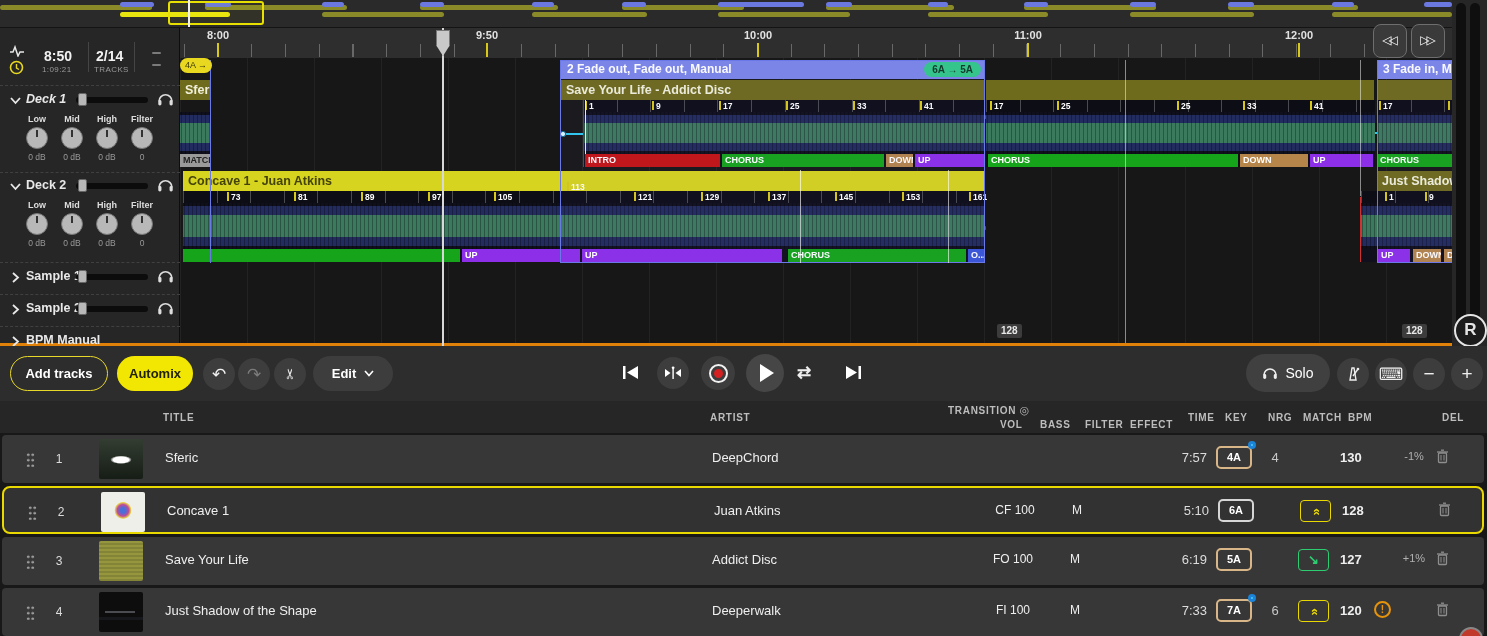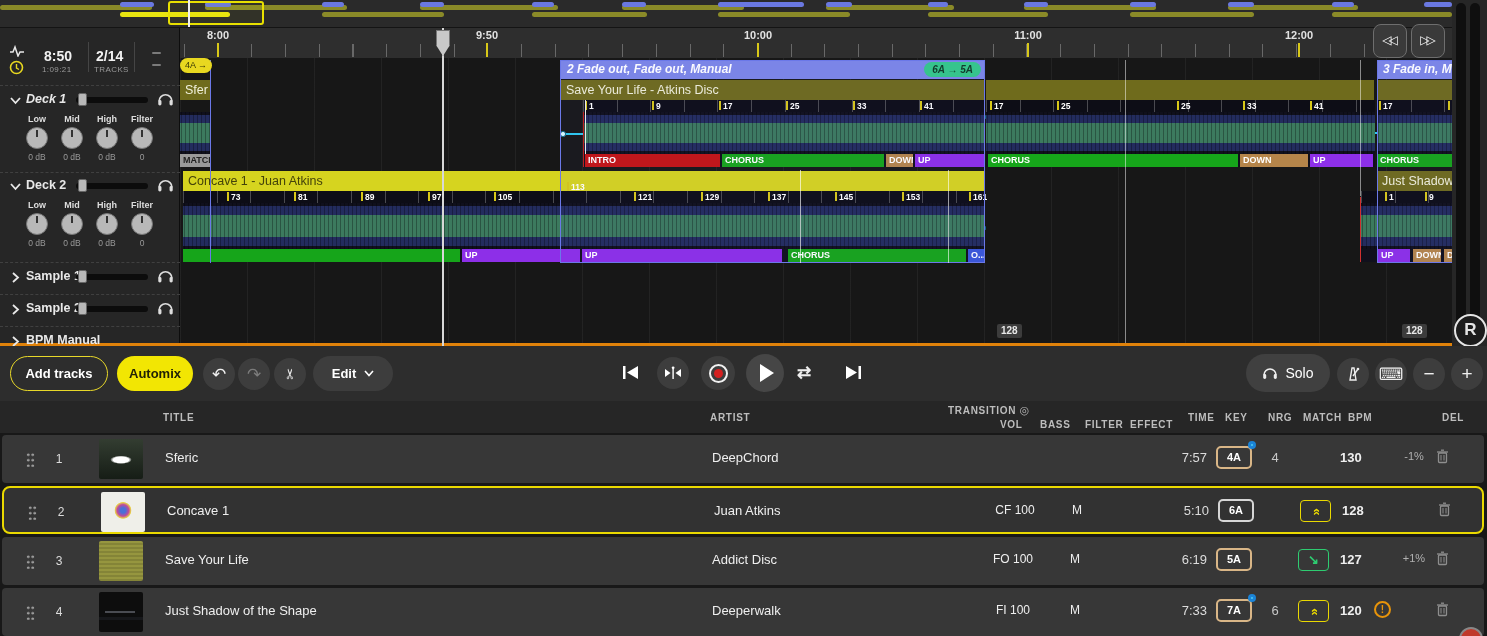--- a/index.html
+++ b/index.html
@@ -23,23 +23,23 @@
   .rl-label { position:absolute; top:1px; transform:translateX(-50%); font-size:11px; font-weight:bold; color:#e2e2e2; z-index:2; }
   .rl-tick { position:absolute; top:15px; width:2px; height:14px; background:#d8c818; z-index:2; }
   .nav-btn { position:absolute; top:-4px; width:34px; height:34px; background:#3a3a3a; border:1.5px solid #6e6e6e;
     border-radius:8px; color:#fff; font-size:12px; letter-spacing:-3px; text-align:center; line-height:31px; z-index:30; cursor:pointer; padding-right:3px;}
 
   
   #timeline { position:absolute; left:180px; top:58px; width:1272px; height:289px; background:#171717;
     background-image:repeating-linear-gradient(90deg, rgba(255,255,255,0.05) 0 1px, transparent 1px 67px); overflow:hidden; }
   .tl-abs { position:absolute; overflow:hidden; }
   .clipbg { background:#10101c; }
-  .titlebar { background:#6f6b1c; color:#f0f0da; font-size:12.5px; font-weight:normal; line-height:20px; padding-left:5px; white-space:nowrap; }
+  .titlebar { background:#6f6b1c; color:#f0f0da; font-size:12.5px; font-weight:bold; line-height:20px; padding-left:5px; white-space:nowrap; }
   .titlebar.bright { background:#d6d41f; color:#44430a; }
-  .clip-header { background:#7c87e8; color:#fff; font-size:12px; font-weight:bold; line-height:19px; padding-left:6px; white-space:nowrap;font-style:italic; }
+  .clip-header { background:#7c87e8; color:#fff; font-size:12px; font-weight:bold; line-height:19px; padding-left:6px; white-space:nowrap; }
   .key-pill { position:absolute; right:3px; top:2px; background:#35c88a; color:#103a26; font-size:10px; font-weight:bold;
     border-radius:8px; padding:0 8px; line-height:15px; }
   .beatstrip { background:#0d0d16; background-image:repeating-linear-gradient(90deg, rgba(255,255,255,0.25) 0 1px, transparent 1px 33.6px); }
   .beatlab { position:absolute; font-size:8.5px; font-weight:bold; color:#fff; line-height:12px; white-space:nowrap; }
   .beatlab i { display:inline-block; width:2px; height:9px; background:#d8c818; margin-right:2px; vertical-align:-1px; }
   .wave { background-image:
       repeating-linear-gradient(90deg, rgba(0,0,0,0) 0 1px, rgba(0,0,0,0.30) 1px 2px, rgba(0,0,0,0) 2px 4px),
       linear-gradient(180deg, rgba(0,0,0,0) 0 7%, #232c5e 7% 26%, #3c7a5e 26% 74%, #232c5e 74% 93%, rgba(0,0,0,0) 93%); }
   .chip { color:#fff; font-size:9px; font-weight:bold; line-height:13px; padding-left:3px; white-space:nowrap; }
   .c-red{background:#c41414} .c-green{background:#16a51a} .c-tan{background:#b5854a}
@@ -218,21 +218,21 @@
       <div class="tl-abs clipbg" style="left: 806px; top: 42px; width: 389px; height: 67px;"></div>
       <div class="tl-abs clipbg" style="left: 1197px; top: 42px; width: 75px; height: 67px;"></div>
       <div class="tl-abs wave" style="left: 0px; top: 54px; width: 31px; height: 42px;"></div>
       <div class="tl-abs wave" style="left: 403px; top: 54px; width: 402px; height: 42px;"></div>
       <div class="tl-abs wave" style="left: 806px; top: 54px; width: 389px; height: 42px;"></div>
       <div class="tl-abs wave" style="left: 1197px; top: 54px; width: 75px; height: 42px;"></div>
       <div class="tl-abs beatstrip" style="left: 403px; top: 42px; width: 402px; height: 12px;"></div>
       <div class="tl-abs beatstrip" style="left: 806px; top: 42px; width: 389px; height: 12px;"></div>
       <div class="tl-abs beatstrip" style="left: 1197px; top: 42px; width: 75px; height: 12px;"></div>
       <div class="tl-abs titlebar" style="left: 0px; top: 22px; width: 31px; height: 20px;">Sfer</div>
-      <div class="tl-abs titlebar" style="left: 381px; top: 22px; width: 423px; height: 20px;">Save Your Life - Atkins Disc</div>
+      <div class="tl-abs titlebar" style="left: 381px; top: 22px; width: 423px; height: 20px;">Save Your Life - Addict Disc</div>
       <div class="tl-abs titlebar" style="left: 806px; top: 22px; width: 388px; height: 20px;"></div>
       <div class="tl-abs titlebar" style="left: 1197px; top: 22px; width: 75px; height: 20px;"></div>
       <div class="tl-abs beatlab" style="left: 405px; top: 42px; width: 30px; height: 12px;"><i></i>1</div>
       <div class="tl-abs beatlab" style="left: 472px; top: 42px; width: 30px; height: 12px;"><i></i>9</div>
       <div class="tl-abs beatlab" style="left: 539px; top: 42px; width: 30px; height: 12px;"><i></i>17</div>
       <div class="tl-abs beatlab" style="left: 606px; top: 42px; width: 30px; height: 12px;"><i></i>25</div>
       <div class="tl-abs beatlab" style="left: 673px; top: 42px; width: 30px; height: 12px;"><i></i>33</div>
       <div class="tl-abs beatlab" style="left: 740px; top: 42px; width: 30px; height: 12px;"><i></i>41</div>
       <div class="tl-abs beatlab" style="left: 810px; top: 42px; width: 30px; height: 12px;"><i></i>17</div>
       <div class="tl-abs beatlab" style="left: 877px; top: 42px; width: 30px; height: 12px;"><i></i>25</div>

